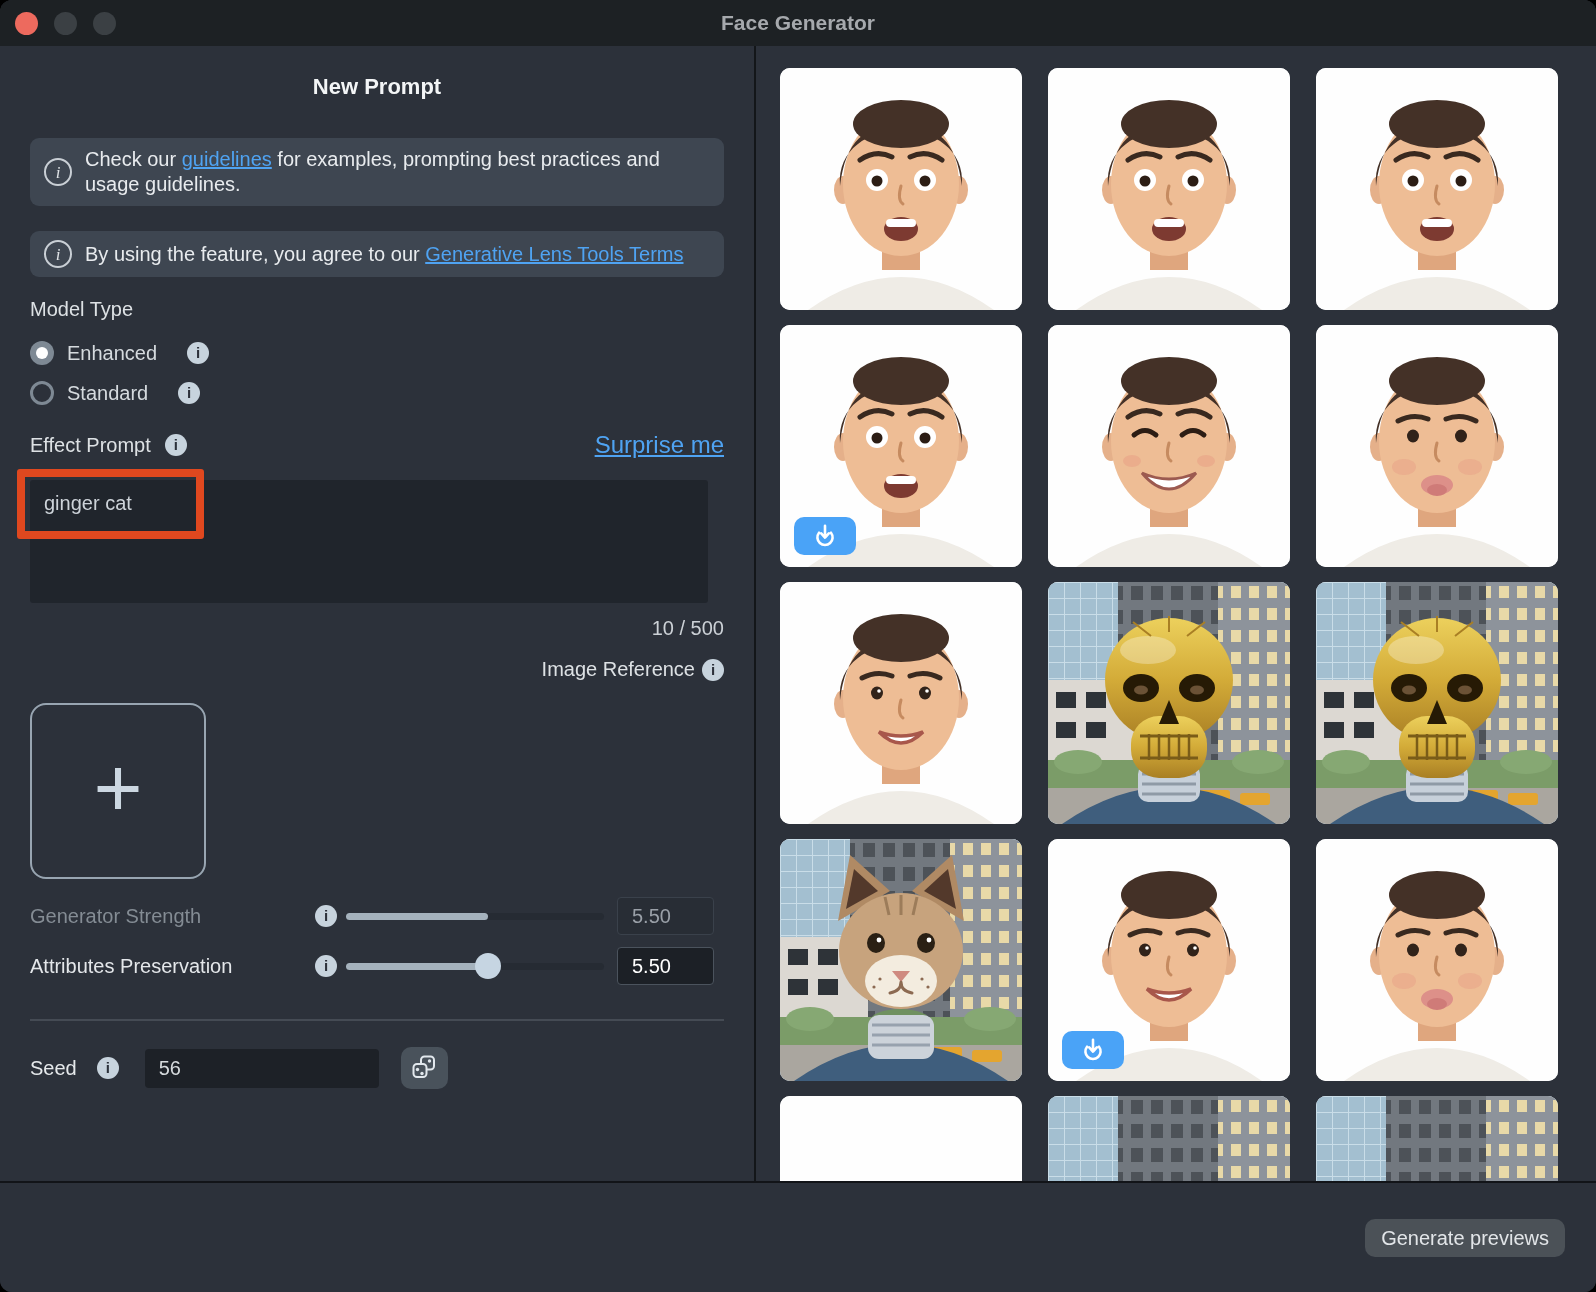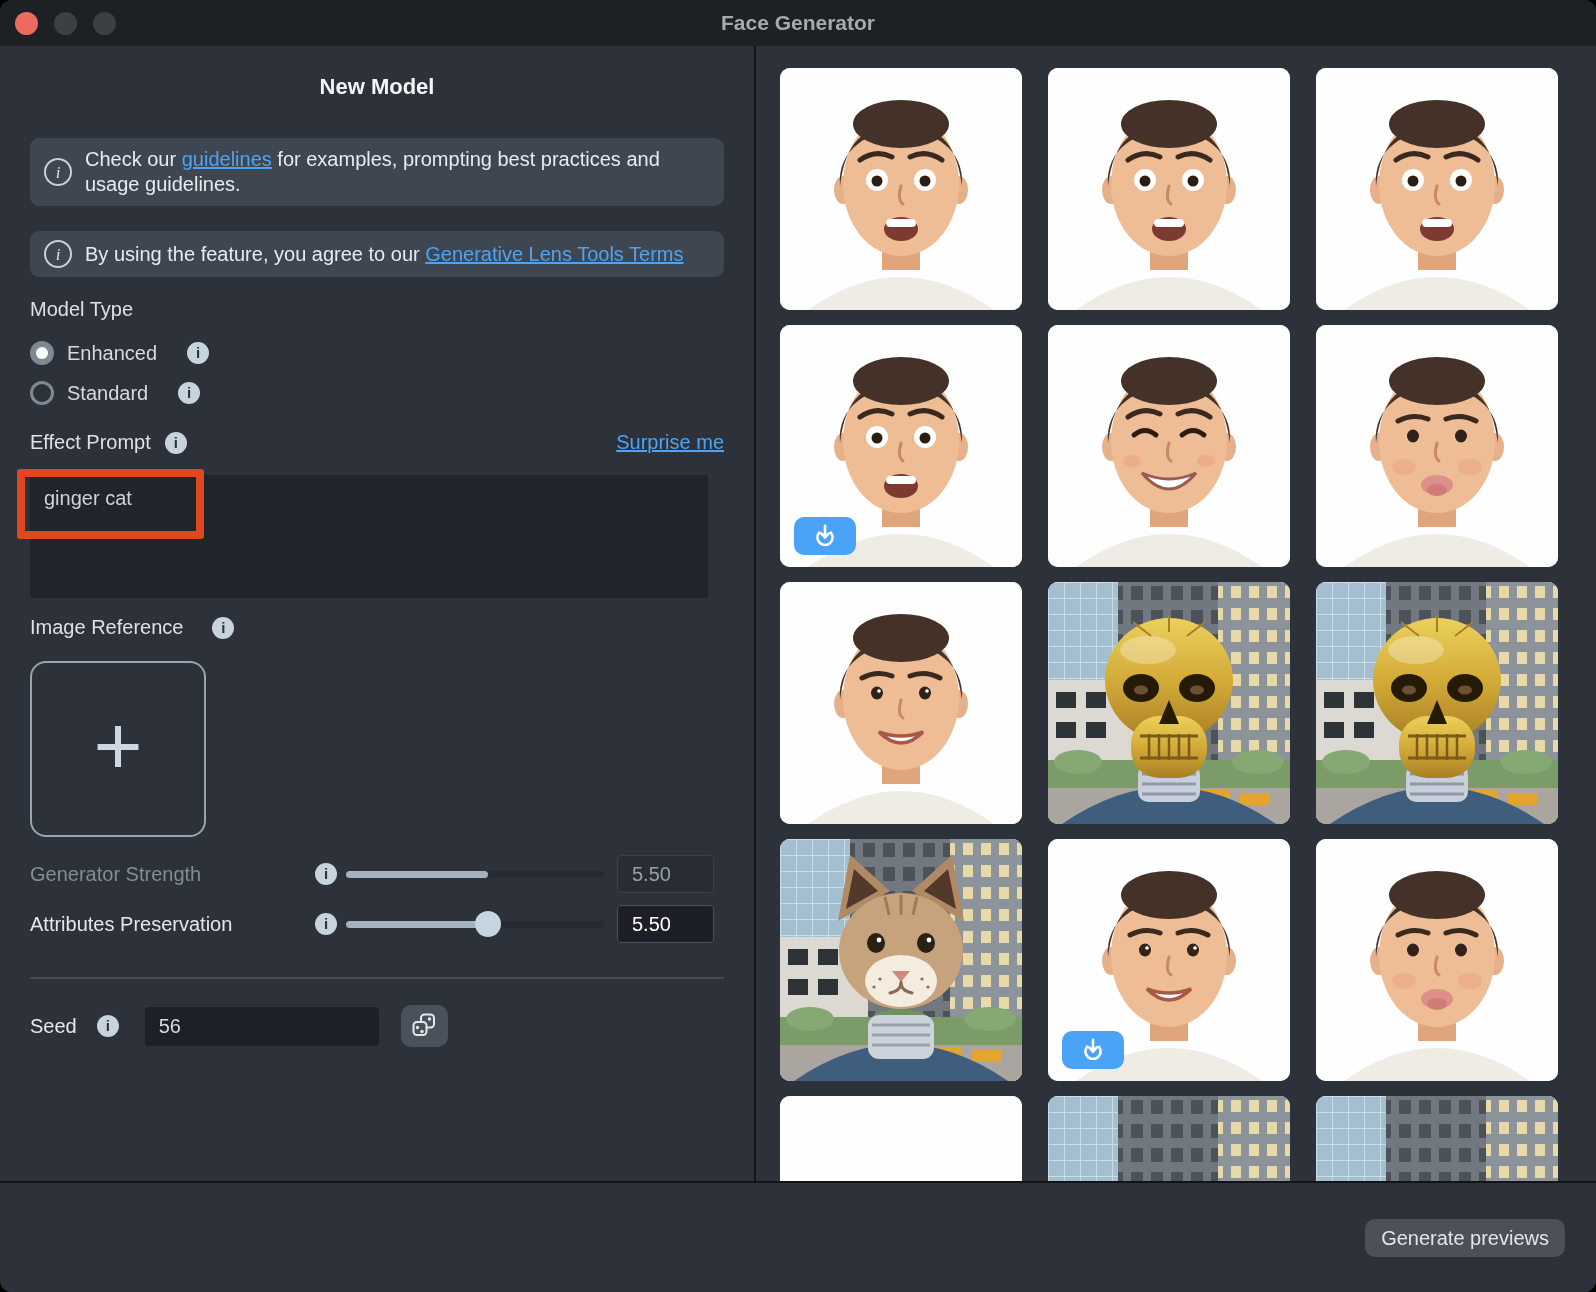--- a/index.html
+++ b/index.html
@@ -33,26 +33,26 @@
   .radio-row{margin:20px 30px 0;display:flex;align-items:center;gap:13px;height:24px;}
   .radio-row + .radio-row{margin-top:16px;}
   .radio{width:24px;height:24px;border-radius:50%;box-sizing:border-box;border:3px solid #7e8994;position:relative;}
   .radio.selected{border:none;background:#7e8994;}
   .radio.selected::after{content:'';position:absolute;inset:6px;background:#fff;border-radius:50%;}
   .radio-label{color:#d5dade;font-size:20px;}
   .radio-row .info-dot{margin-left:17px;}
   .prompt-row{margin:26px 30px 0;display:flex;align-items:center;}
   .prompt-row .lbl{color:#dde1e4;font-size:20px;margin-right:14px;}
   .prompt-row .spacer{flex:1;}
-  .prompt-row .link{font-size:20px;}
+  .prompt-row .link{font-size:24px;}
   textarea.prompt{display:block;margin:21px 30px 0;width:678px;height:123px;box-sizing:border-box;
           background:#20252c;border:none;border-radius:3px;color:#cdd3d9;font-size:20px;
           font-family:"Liberation Sans",sans-serif;padding:12px 14px;resize:none;outline:none;}
   .counter{margin:14px 30px 0;text-align:right;color:#ccd1d6;font-size:20px;}
-  .imgref-row{margin:18px 30px 0;display:flex;align-items:center;gap:29px;}
+  .imgref-row{margin:18px 30px 0;display:flex;align-items:center;gap:7px;justify-content:flex-end;}
   .imgref-row .lbl{color:#dde1e4;font-size:20px;}
   .upload-box{margin:22px 30px 0;width:176px;height:176px;box-sizing:border-box;border:2px solid #98a5b1;
           border-radius:16px;display:flex;align-items:center;justify-content:center;cursor:pointer;}
   .plus{color:#ccd7e1;font-size:84px;font-weight:200;line-height:80px;margin-top:-8px;}
   .slider-row{margin:0 30px;display:flex;align-items:center;height:50px;}
   .slider-row:first-of-type{margin-top:12px;}
   .slider-row .lbl{width:285px;font-size:20px;color:#e4e7ea;}
   .slider-row.disabled .lbl{color:#848c94;}
   .track{position:relative;width:258px;height:7px;border-radius:4px;background:#262b33;margin-left:9px;}
   .track .fill{position:absolute;left:0;top:0;bottom:0;border-radius:4px;background:#a5b2bd;}
@@ -95,21 +95,21 @@
     <div class="lights">
       <div class="light red"></div>
       <div class="light grey"></div>
       <div class="light grey"></div>
     </div>
     <div class="title">Face Generator</div>
   </div>
 
   <div class="main">
     <div class="left-panel">
-      <div class="panel-title">New Model</div>
+      <div class="panel-title">New Prompt</div>
 
       <div id="notices">
   <div class="notice">
     <span class="info-o">i</span>
     <span>Check our <a>guidelines</a> for examples, prompting best practices and usage guidelines.</span>
   </div>
   <div class="notice">
     <span class="info-o">i</span>
     <span>By using the feature, you agree to our <a>Generative Lens Tools Terms</a></span>
   </div>
@@ -130,20 +130,21 @@
         </div>
 
       <div class="prompt-row">
         <span class="lbl">Effect Prompt</span>
         <span class="info-dot">i</span>
         <span class="spacer"></span>
         <span class="link">Surprise me</span>
       </div>
 
       <textarea class="prompt" style="">ginger cat</textarea>
+      <div class="counter">10 / 500</div>
 
       <div class="imgref-row">
         <span class="lbl">Image Reference</span>
         <span class="info-dot">i</span>
       </div>
       <div class="upload-box">
         <span class="plus">+</span>
       </div>
 
       <div id="sliders">

